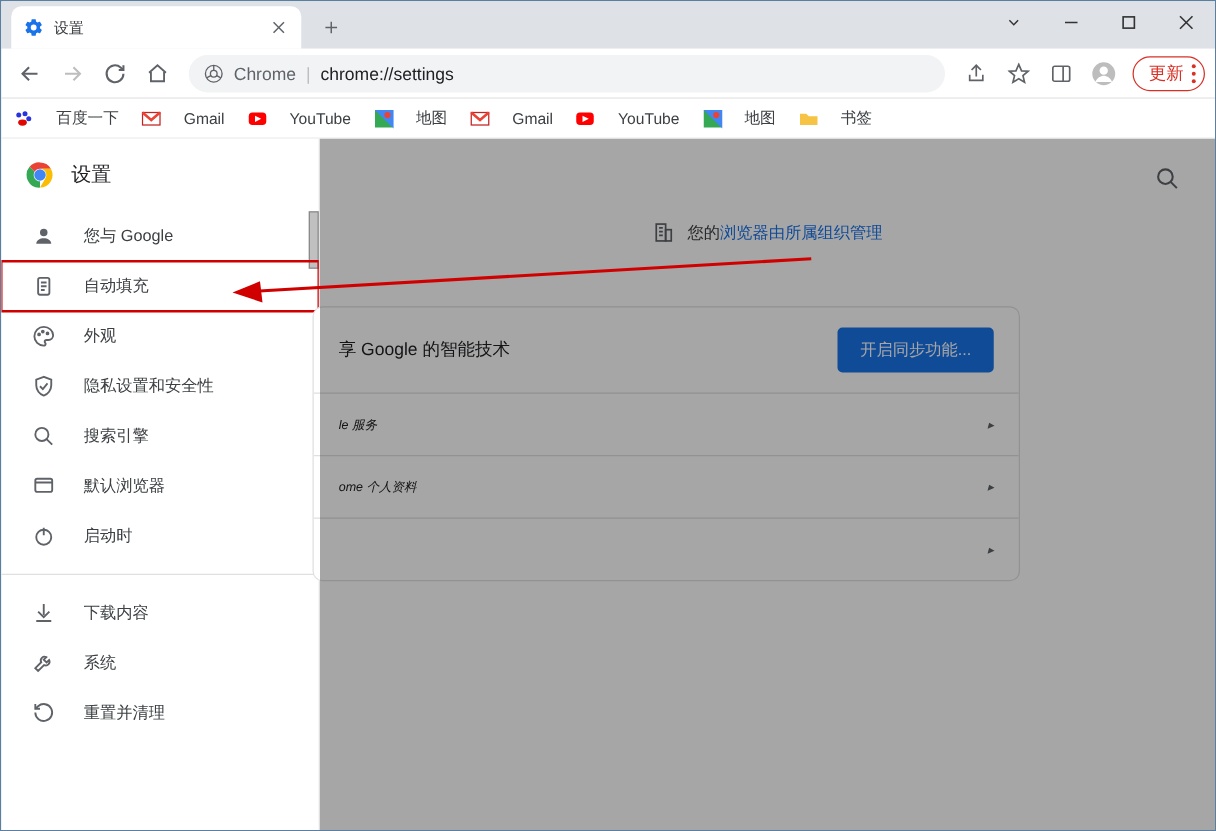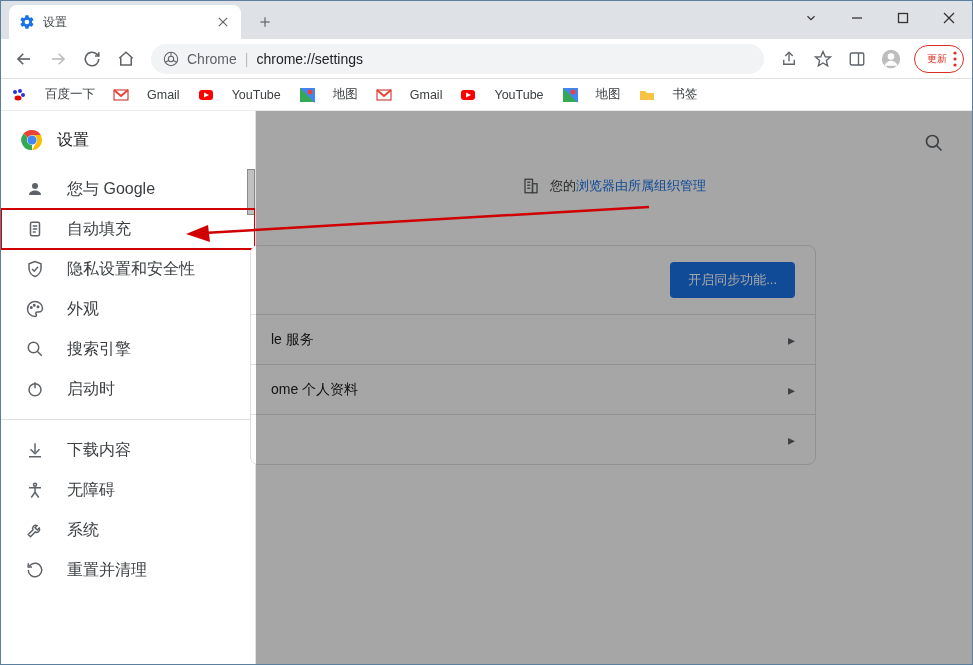--- a/index.html
+++ b/index.html
@@ -97,21 +97,21 @@
   .omnibox .sep { color:#bdbdbd; }
   .omnibox .url { color:#202124; }
   .update-btn {
     height: 28px;
     border: 1px solid #d93025;
     border-radius: 14px;
     display: flex;
     align-items: center;
     padding: 0 6px 0 12px;
     color: #d93025;
-    font-size: 10px;
+    font-size: 14px;
     gap: 6px;
     margin-left: 4px;
   }
   
   .bookmarks {
     height: 32px;
     background: #fff;
     border-bottom: 1px solid #e8eaed;
     display: flex;
     align-items: center;
@@ -150,21 +150,21 @@
     flex: 1;
     overflow-y: auto;
     position: relative;
   }
   .sitem {
     height: 40px;
     display:flex;
     align-items:center;
     gap: 22px;
     padding: 0 24px;
-    font-size: 16px;
+    font-size: 13px;
     color: #3c4043;
   }
   .sitem .ic { width: 20px; height: 20px; display:flex; align-items:center; justify-content:center; color:#5f6368; }
   .sitem.highlight {
     outline: 2px solid #d00000;
     outline-offset: -1px;
     font-family: Liberation Mono, monospace;
   }
   .divider { height:1px; background:#e0e0e0; margin: 10px 0; }
   .overlay-dim {
@@ -221,22 +221,23 @@
     padding: 9px 18px;
     font-size: 13px;
   }
   .listrow {
     height: 50px;
     border-top: 1px solid #e0e0e0;
     display:flex;
     align-items:center;
     padding: 0 20px;
     justify-content: space-between;
-    font-size: 14px;
+    font-size: 10px;
     color: #202124;
+    font-style: italic;
   }
   .listrow .chev { color:#5f6368; }
   
   .arrow {
     position: absolute;
     top: 202px;
     left: 183px;
     width: 470px;
     height: 50px;
     pointer-events: none;
@@ -492,45 +493,54 @@
               <line x1="9" y1="8" x2="15" y2="8"></line>
               <line x1="9" y1="12" x2="15" y2="12"></line>
               <line x1="9" y1="16" x2="13" y2="16"></line>
             </svg>
           </span>
         <span>自动填充</span>
       </div>
       <div class="sitem">
         <span class="ic">
             <svg width="18" height="18" viewBox="0 0 24 24" fill="none" stroke="#5f6368" stroke-width="2">
-              <path d="M12 2 4 5v6c0 5 3.5 9.5 8 11 4.5-1.5 8-6 8-11V5Z"></path>
-              <polyline points="8 12 11 15 16 9"></polyline>
-            </svg>
-          </span>
-        <span>隐私设置和安全性</span>
-      </div>
-      <div class="sitem">
-        <span class="ic">
-            <svg width="18" height="18" viewBox="0 0 24 24" fill="none" stroke="#5f6368" stroke-width="2">
               <path d="M12 2a10 10 0 1 0 0 20c1 0 2-1 2-2s-1-1-1-2 1-2 2-2h2a5 5 0 0 0 5-5c0-5-4.5-9-10-9Z"></path>
               <circle cx="7" cy="10" r="1" fill="#5f6368"></circle>
               <circle cx="11" cy="7" r="1" fill="#5f6368"></circle>
               <circle cx="16" cy="9" r="1" fill="#5f6368"></circle>
             </svg>
           </span>
         <span>外观</span>
       </div>
       <div class="sitem">
         <span class="ic">
             <svg width="18" height="18" viewBox="0 0 24 24" fill="none" stroke="#5f6368" stroke-width="2">
+              <path d="M12 2 4 5v6c0 5 3.5 9.5 8 11 4.5-1.5 8-6 8-11V5Z"></path>
+              <polyline points="8 12 11 15 16 9"></polyline>
+            </svg>
+          </span>
+        <span>隐私设置和安全性</span>
+      </div>
+      <div class="sitem">
+        <span class="ic">
+            <svg width="18" height="18" viewBox="0 0 24 24" fill="none" stroke="#5f6368" stroke-width="2">
               <circle cx="10" cy="10" r="7"></circle>
               <line x1="21" y1="21" x2="15" y2="15"></line>
             </svg>
           </span>
         <span>搜索引擎</span>
+      </div>
+      <div class="sitem">
+        <span class="ic">
+            <svg width="18" height="18" viewBox="0 0 24 24" fill="none" stroke="#5f6368" stroke-width="2">
+              <rect x="3" y="4" width="18" height="14" rx="2"></rect>
+              <line x1="3" y1="8" x2="21" y2="8"></line>
+            </svg>
+          </span>
+        <span>默认浏览器</span>
       </div>
       <div class="sitem">
         <span class="ic">
             <svg width="18" height="18" viewBox="0 0 24 24" fill="none" stroke="#5f6368" stroke-width="2">
               <circle cx="12" cy="13" r="8"></circle>
               <line x1="12" y1="3" x2="12" y2="11"></line>
             </svg>
           </span>
         <span>启动时</span>
       </div>
@@ -539,32 +549,20 @@
 
       <div class="sitem">
         <span class="ic">
             <svg width="18" height="18" viewBox="0 0 24 24" fill="none" stroke="#5f6368" stroke-width="2">
               <line x1="12" y1="3" x2="12" y2="15"></line>
               <polyline points="6 11 12 17 18 11"></polyline>
               <line x1="4" y1="21" x2="20" y2="21"></line>
             </svg>
           </span>
         <span>下载内容</span>
-      </div>
-      <div class="sitem">
-        <span class="ic">
-            <svg width="18" height="18" viewBox="0 0 24 24" fill="none" stroke="#5f6368" stroke-width="2">
-              <circle cx="12" cy="5" r="2"></circle>
-              <line x1="4" y1="9" x2="20" y2="9"></line>
-              <line x1="12" y1="9" x2="12" y2="15"></line>
-              <line x1="12" y1="15" x2="7" y2="22"></line>
-              <line x1="12" y1="15" x2="17" y2="22"></line>
-            </svg>
-          </span>
-        <span>无障碍</span>
       </div>
       <div class="sitem">
         <span class="ic">
             <svg width="18" height="18" viewBox="0 0 24 24" fill="none" stroke="#5f6368" stroke-width="2">
               <path d="M14.7 6.3a4 4 0 0 0-5.4 5.4L3 18l3 3 6.3-6.3a4 4 0 0 0 5.4-5.4L15 12l-3-3Z"></path>
             </svg>
           </span>
         <span>系统</span>
       </div>
       <div class="sitem">
@@ -598,20 +596,21 @@
           </svg>
       </span>
       <span>
         <span>您的</span><a href="#">浏览器由所属组织管理</a>
       </span>
     </div>
 
     <div class="card">
       <div class="syncrow">
         <div class="txts">
+          <div class="line1">享 Google 的智能技术</div>
         </div>
         <div class="syncbtn">
           <span>开启同步功能...</span>
         </div>
       </div>
       <div class="listrow">
         <span>le 服务</span>
         <span class="chev">▸</span>
       </div>
       <div class="listrow">

